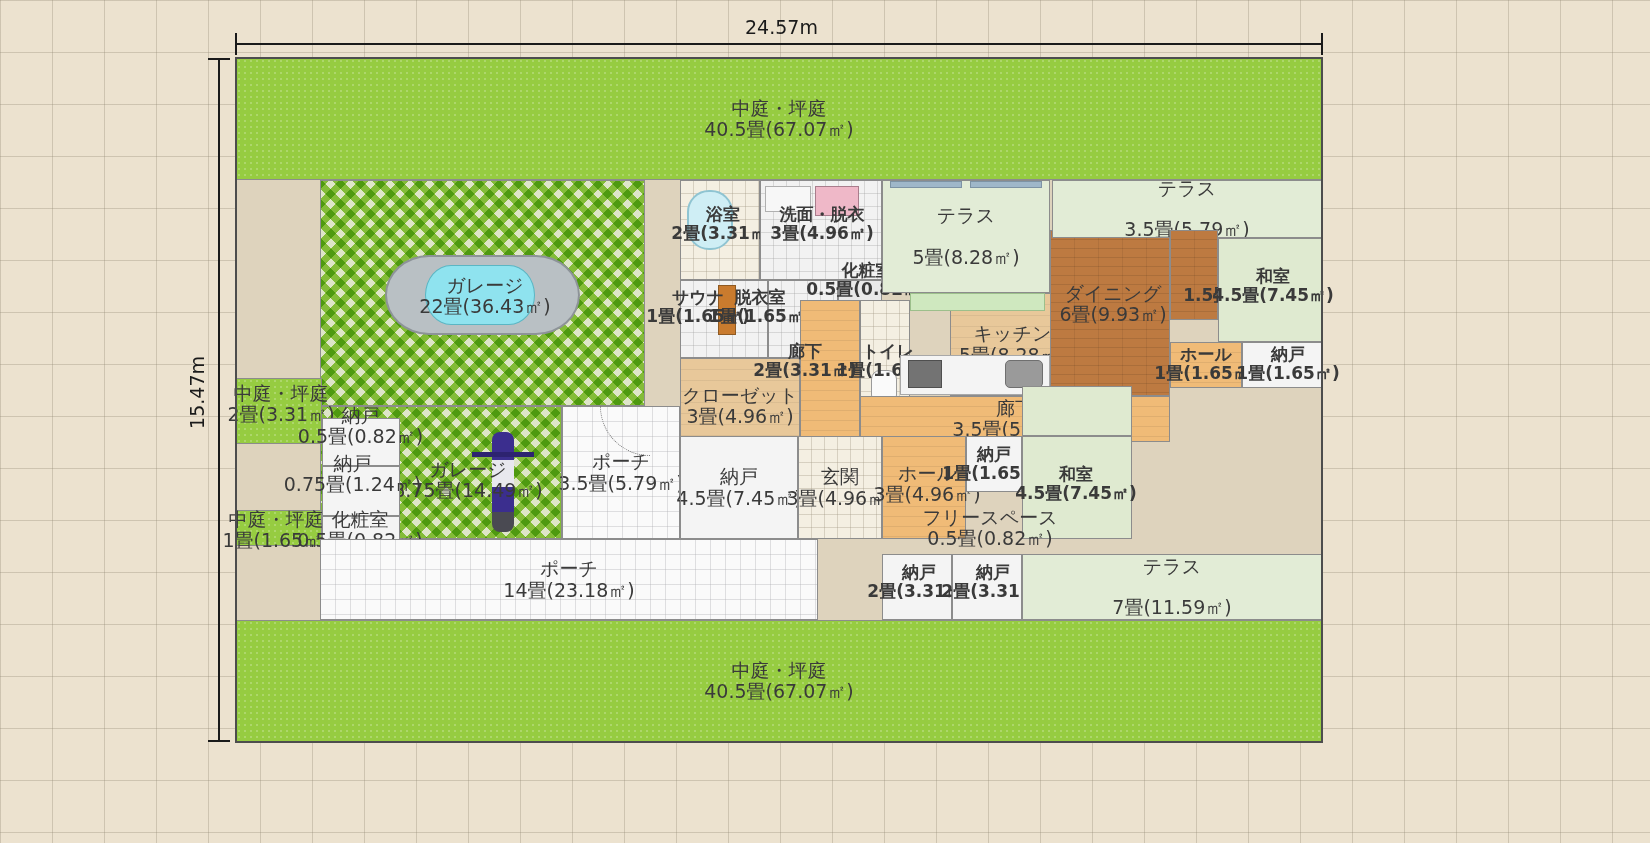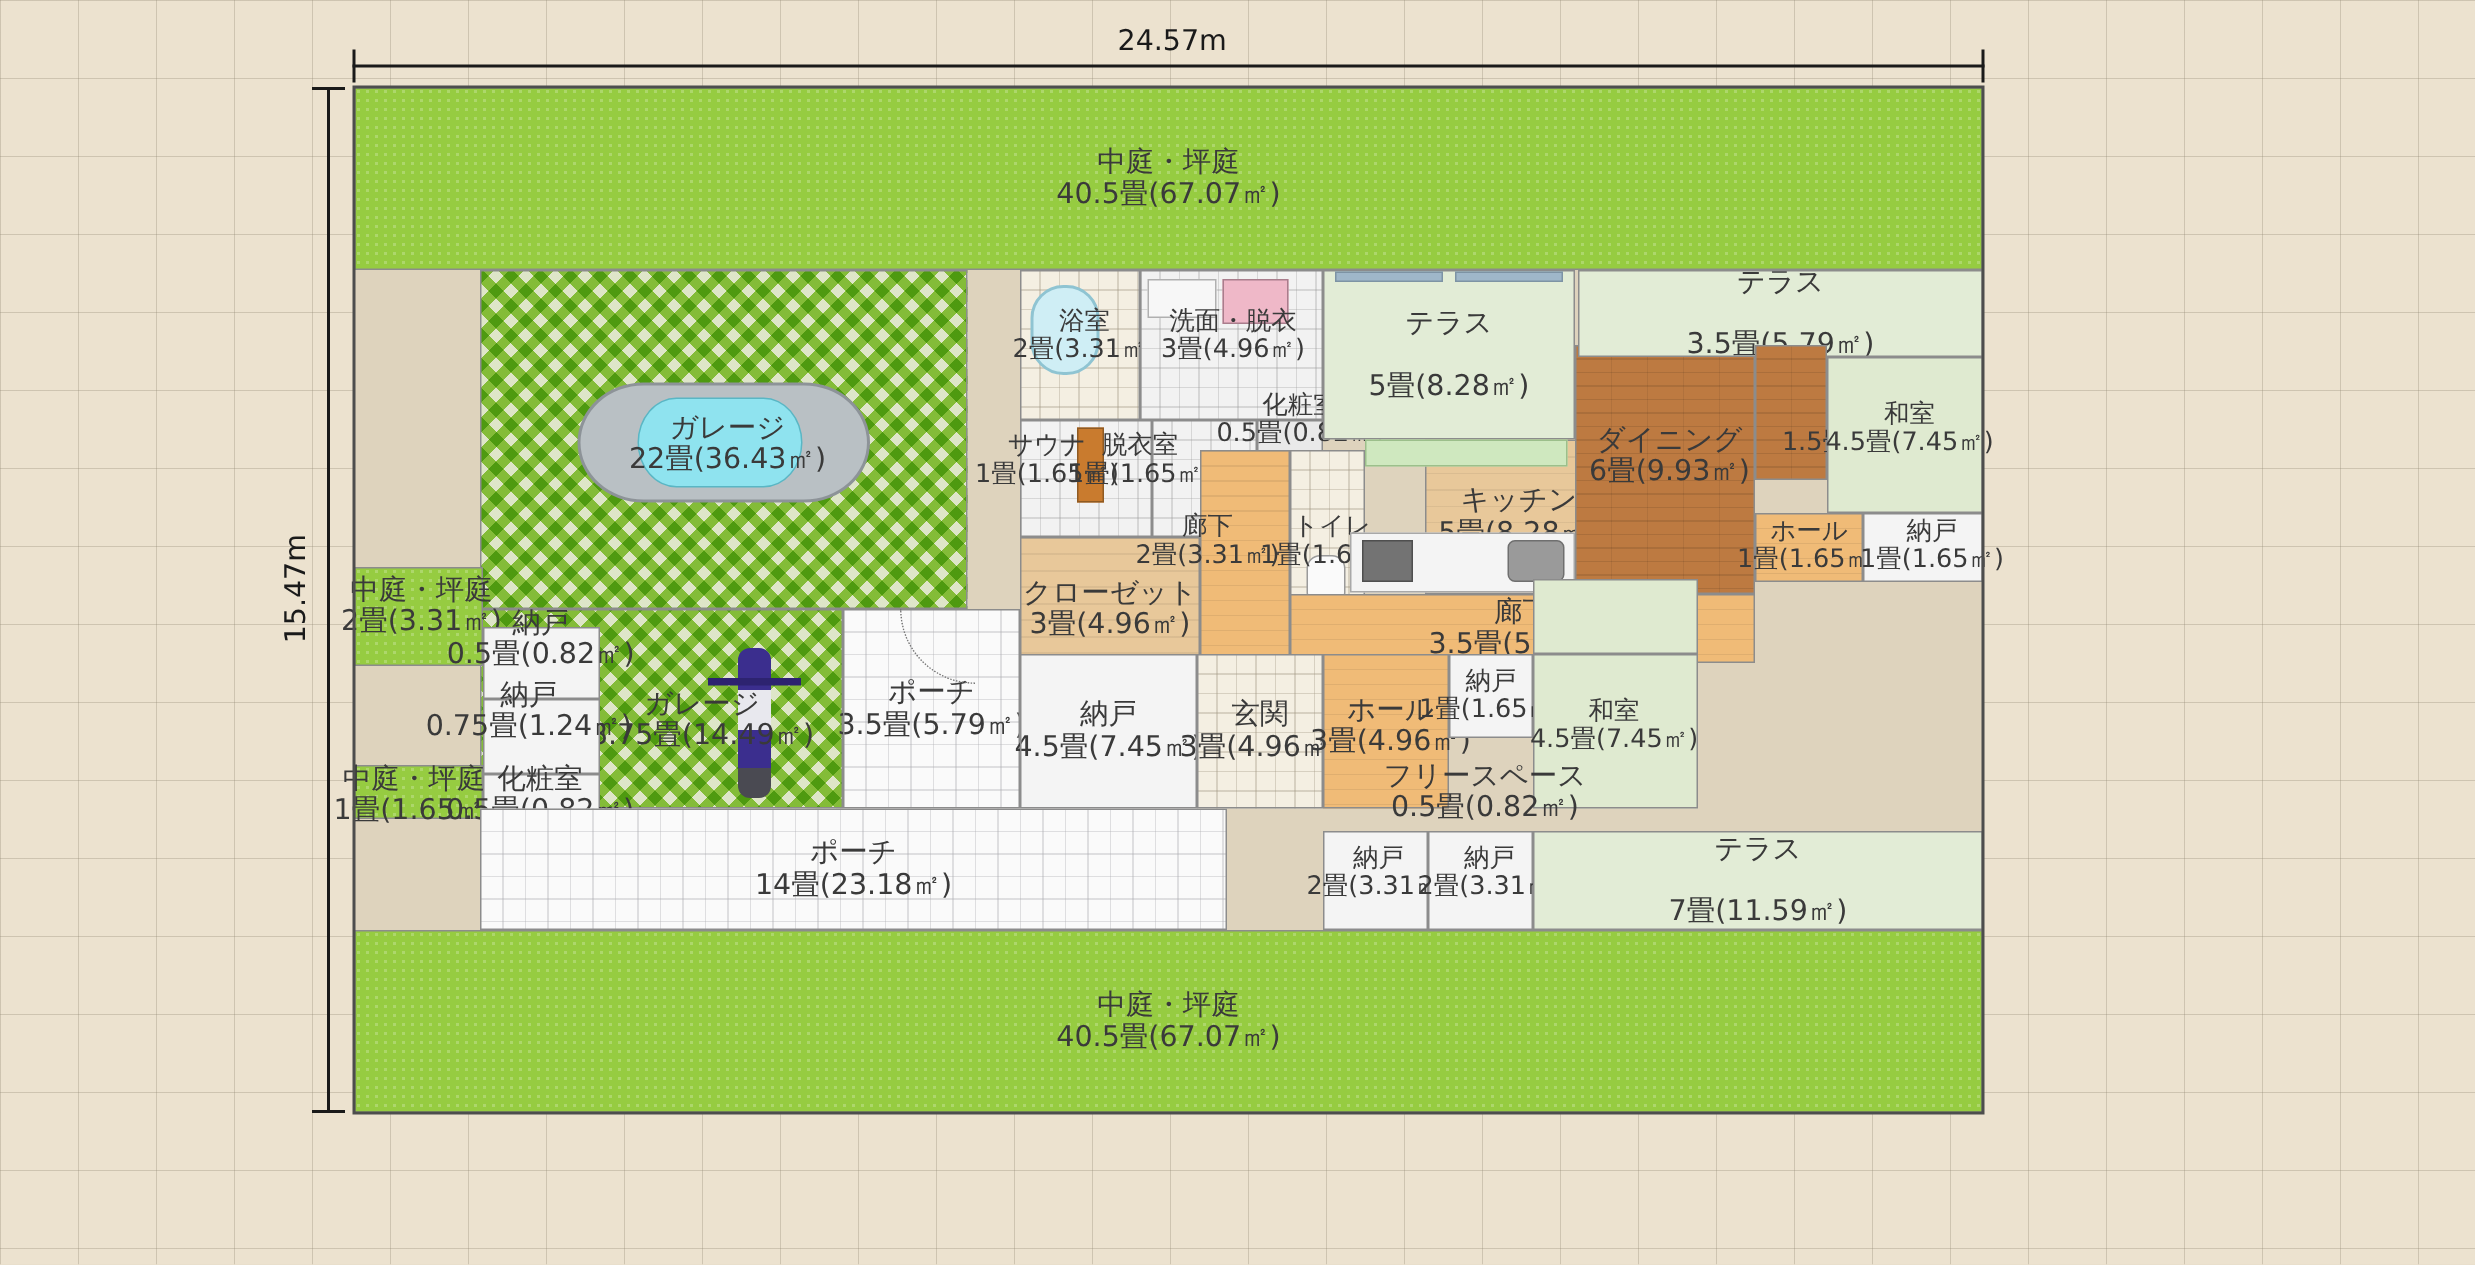--- a/index.html
+++ b/index.html
@@ -24,21 +24,21 @@
     flex-direction: column;
     align-items: center;
     justify-content: center;
     text-align: center;
     color: #3a3a3a;
     line-height: 1.12;
     overflow: visible;
   }
   .rm .nm { font-size: 19px; white-space: nowrap; }
   .rm .ar { font-size: 19px; white-space: nowrap; }
-  .sm .nm, .sm .ar { font-size: 17px; }
+  .sm .nm, .sm .ar { font-size: 17px; font-weight: bold; }
 
   
   .f-lawn {
     background:
       radial-gradient(rgba(255,255,255,.22) 1px, transparent 1px) 0 0/6px 6px,
       #96cc41;
   }
   .f-lawnzig {
     background:
       repeating-linear-gradient(135deg, #8dc63f 0 7px, #eef2e2 7px 14px),

